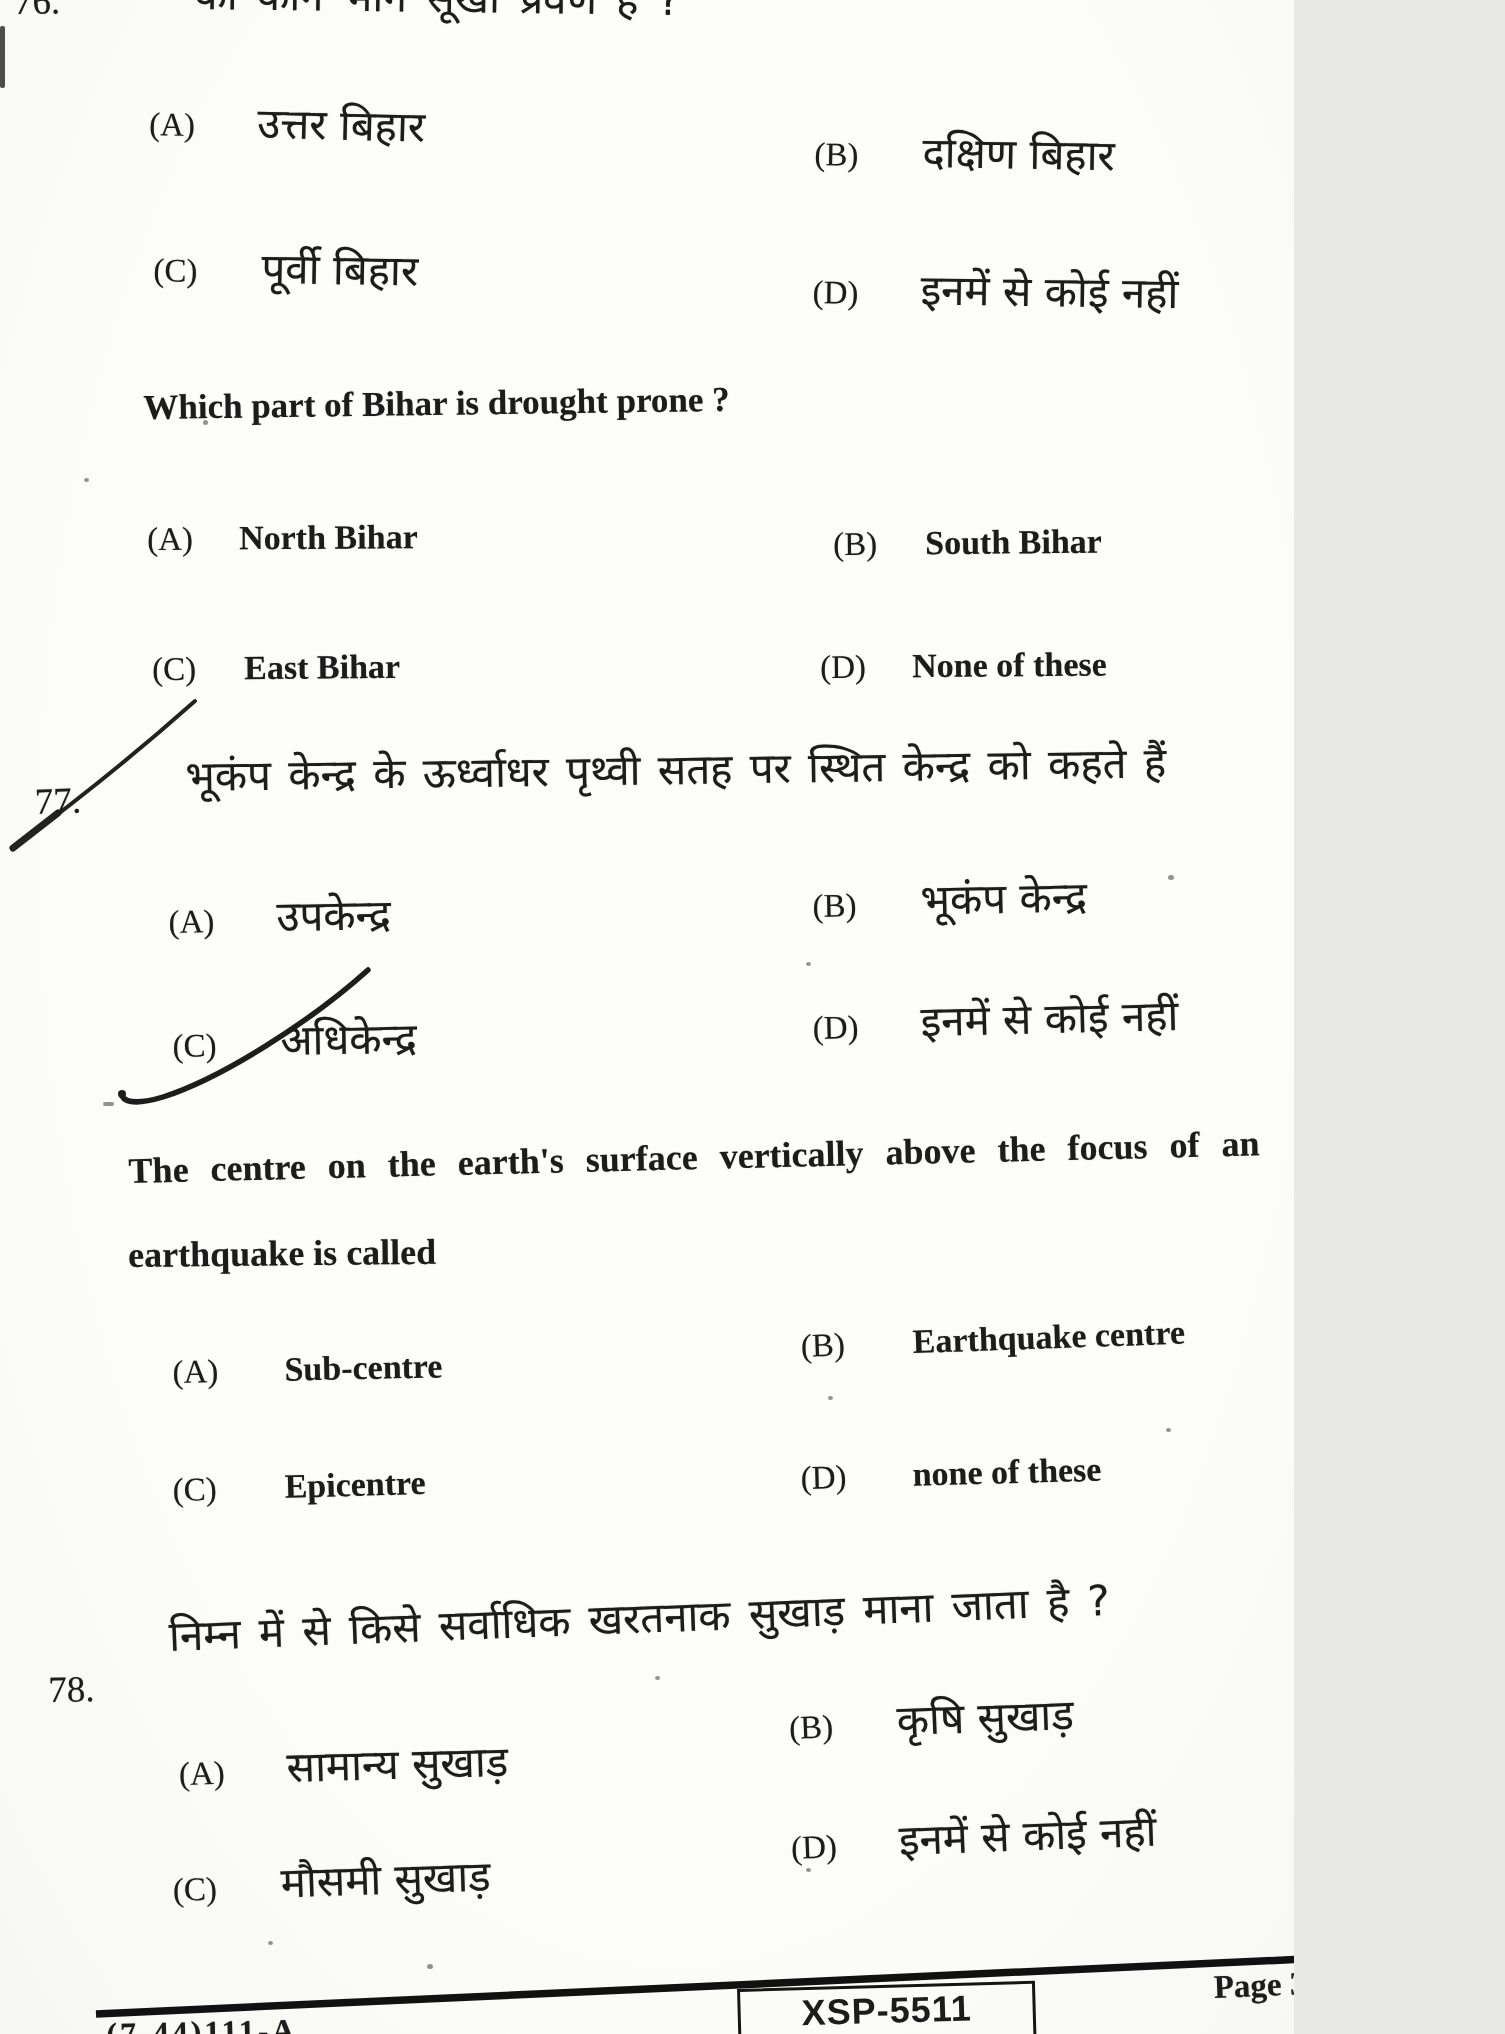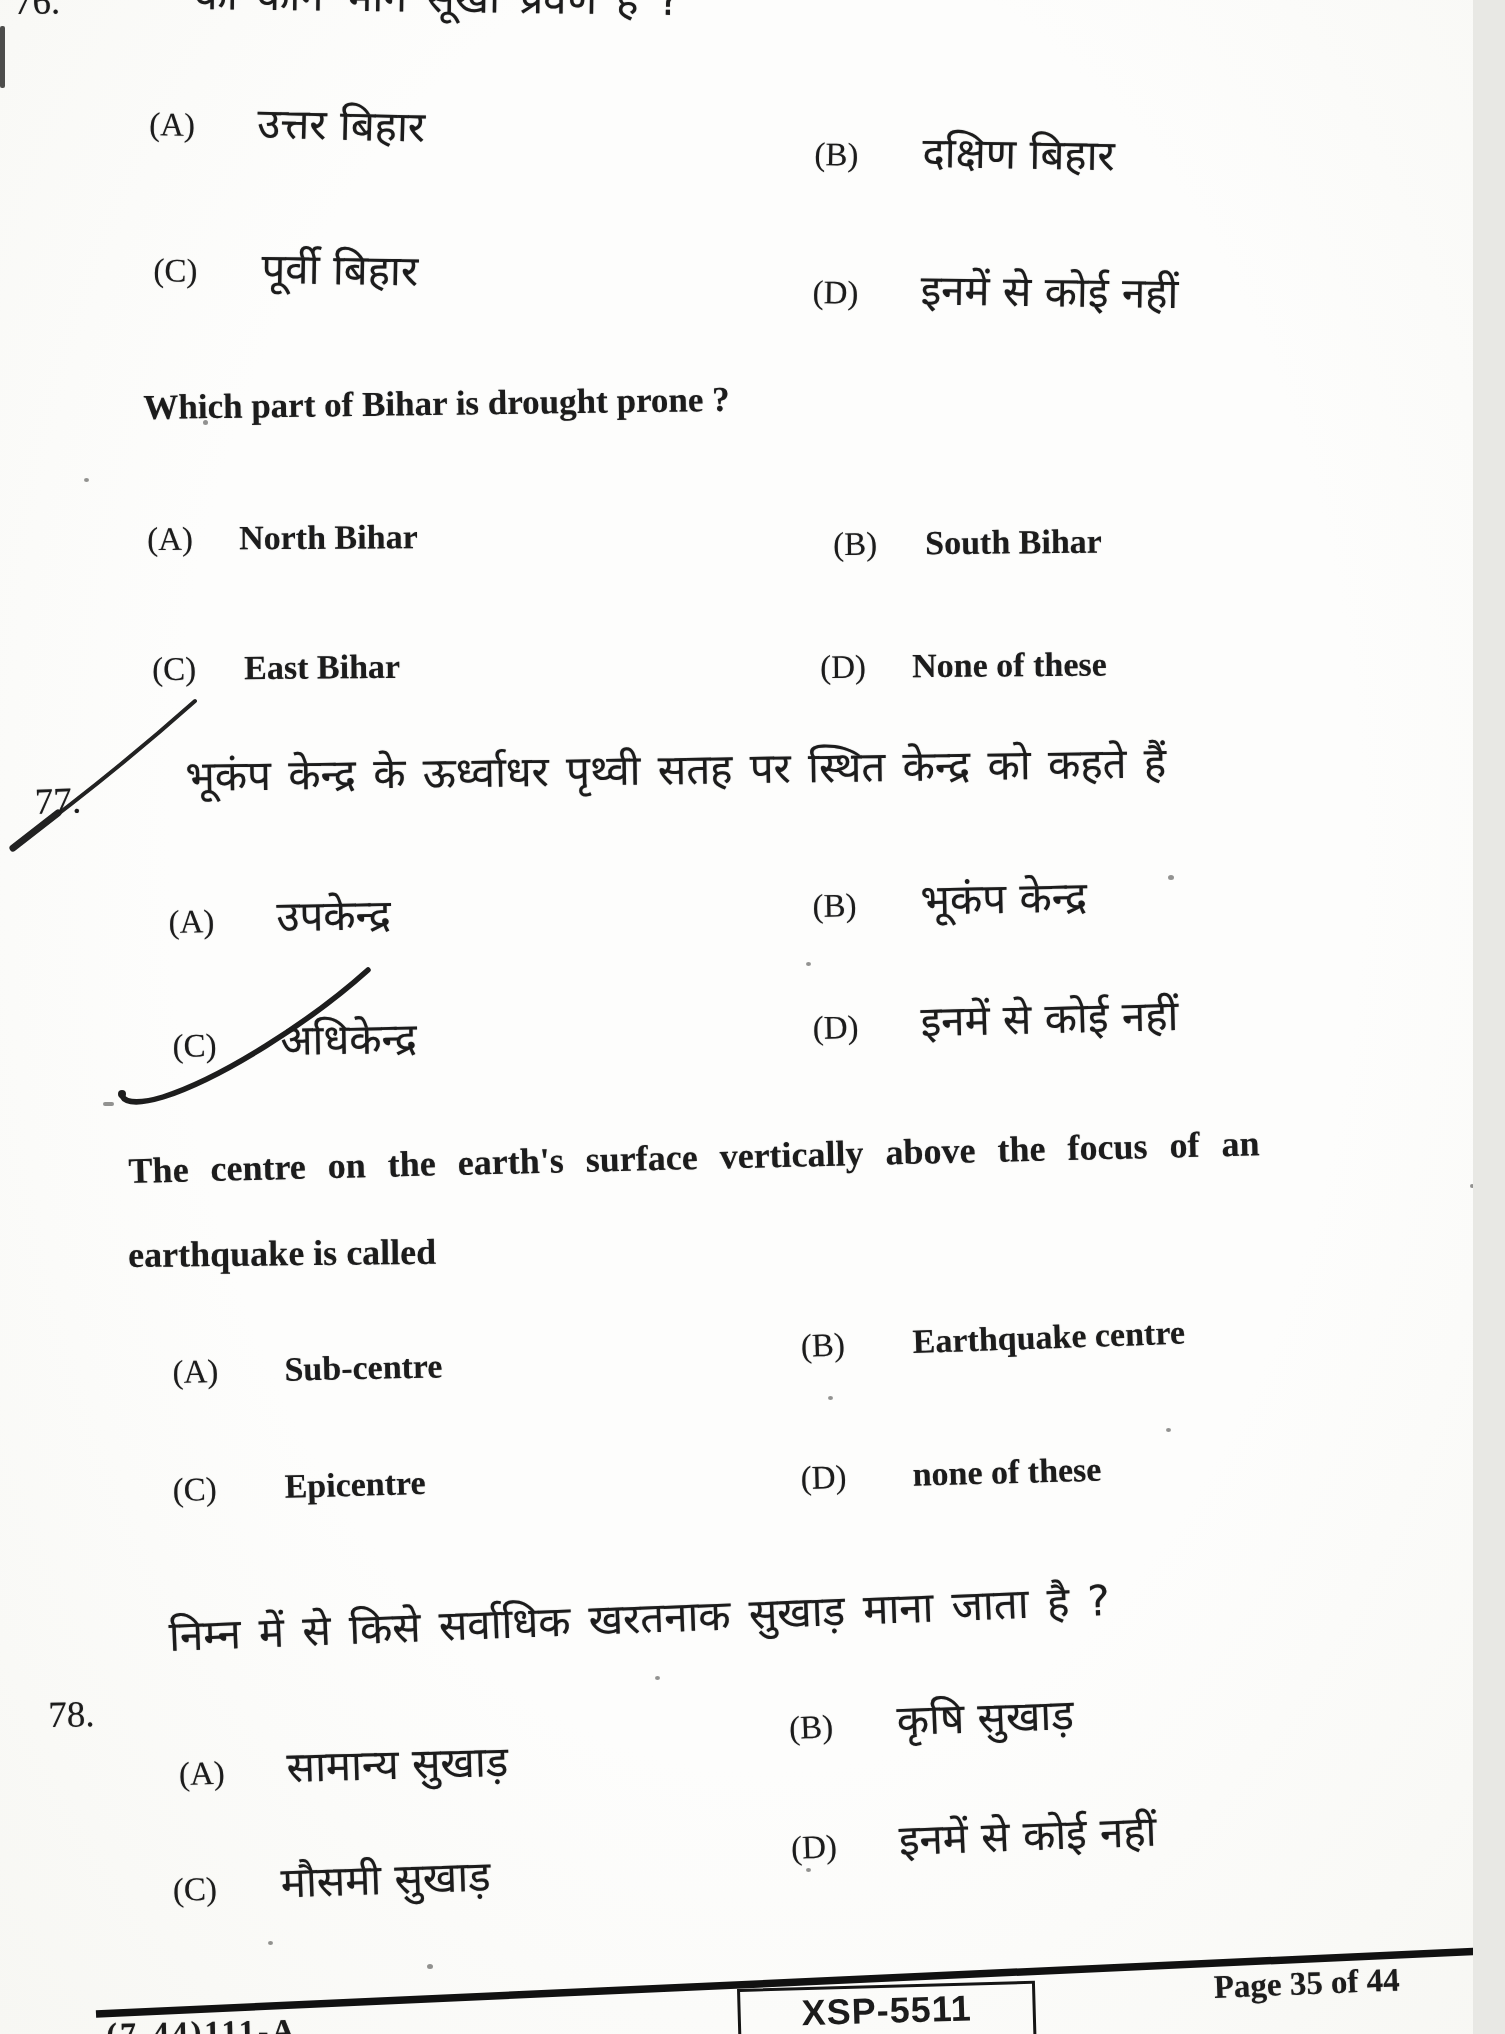--- a/index.html
+++ b/index.html
@@ -2,21 +2,21 @@
 <html><head>
 <meta charset="utf-8">
 <style>
   :root{
     --ink:#1c1c1c;
     --paper:#fcfcfa;
   }
   html,body{margin:0;padding:0;}
   body{width:1505px;height:2034px;background:#e8e8e4;}
   .page{
-    position:relative;width:1473px;height:2034px;overflow:hidden;
+    position:relative;width:1294px;height:2034px;overflow:hidden;
     background:radial-gradient(ellipse at 52% 42%, #fdfdfc 55%, #f7f7f3 100%);
     font-family:"Liberation Serif",serif;color:var(--ink);
   }
   .abs{position:absolute;transform-origin:left top;white-space:nowrap;}
   .txtink{text-shadow:0 0 1px rgba(25,25,25,.45);}
   .dev{font-family:"DejaVu Sans","Liberation Sans",sans-serif;font-size:42px;line-height:1.3;}
   .eng{font-family:"Liberation Serif",serif;font-weight:700;font-size:34px;line-height:1.3;}
   .qeng{font-family:"Liberation Serif",serif;font-weight:700;font-size:36px;line-height:1.3;}
   .num{font-family:"Liberation Serif",serif;font-weight:400;font-size:37px;}
   .lbl{font-family:"Liberation Serif",serif;font-weight:400;font-size:33px;display:inline-block;min-width:46px;}
@@ -108,21 +108,21 @@
   <div class="abs row en2 eng txtink" style="left:800px;top:1324px;transform:rotate(-2deg);">
     <span class="lbl">(B)</span><span class="txt">Earthquake centre</span>
   </div>
   <div class="abs row en2 eng txtink" style="left:172px;top:1468px;transform:rotate(-1.6deg);">
     <span class="lbl">(C)</span><span class="txt">Epicentre</span>
   </div>
   <div class="abs row en2 eng txtink" style="left:800px;top:1456px;transform:rotate(-1.6deg);">
     <span class="lbl">(D)</span><span class="txt">none of these</span>
   </div>
 
-  <div class="abs num txtink" style="left:48px;top:1668px;transform:rotate(-1deg);margin-top:25px;">78.</div>
+  <div class="abs num txtink" style="left:48px;top:1668px;transform:rotate(-1deg);">78.</div>
   <div class="abs dev txtink" style="left:168px;top:1610px;transform:rotate(-2.2deg);word-spacing:5px;">निम्न में से किसे सर्वाधिक खरतनाक सुखाड़ माना जाता है ?</div>
 
   <div class="abs row hi txtink" style="left:178px;top:1744px;transform:rotate(-1.6deg);">
     <span class="lbl">(A)</span><span class="txt dev">सामान्य सुखाड़</span>
   </div>
   <div class="abs row hi txtink" style="left:788px;top:1698px;transform:rotate(-2deg);">
     <span class="lbl">(B)</span><span class="txt dev">कृषि सुखाड़</span>
   </div>
   <div class="abs row hi txtink" style="left:172px;top:1860px;transform:rotate(-1.9deg);">
     <span class="lbl">(C)</span><span class="txt dev">मौसमी सुखाड़</span>

